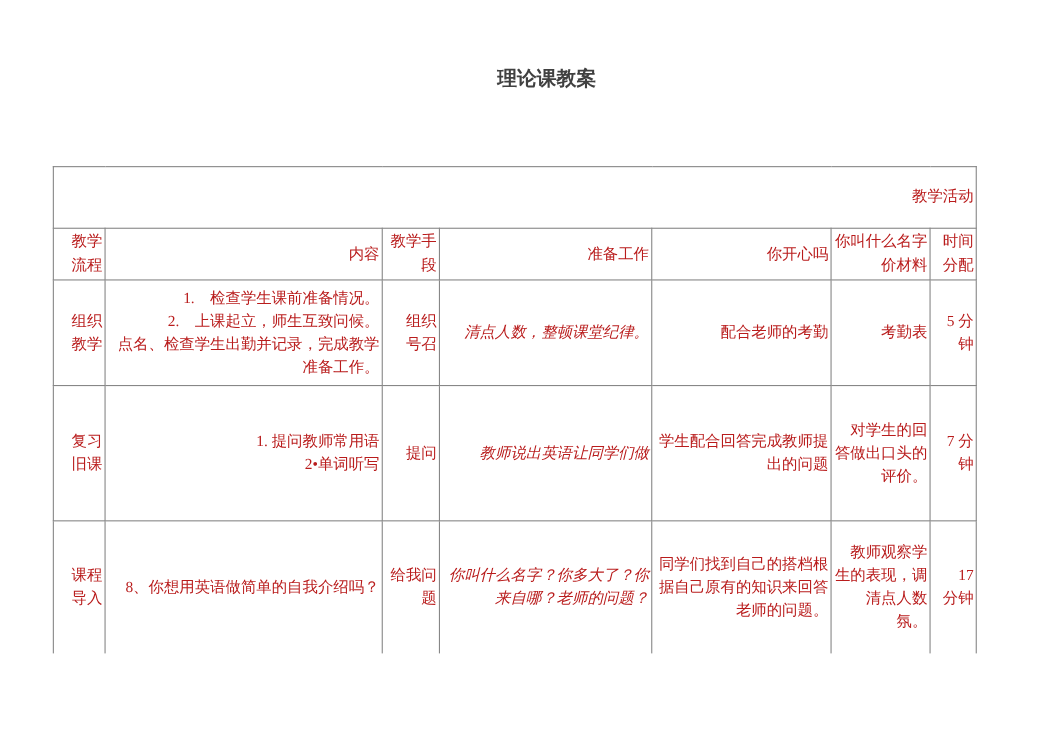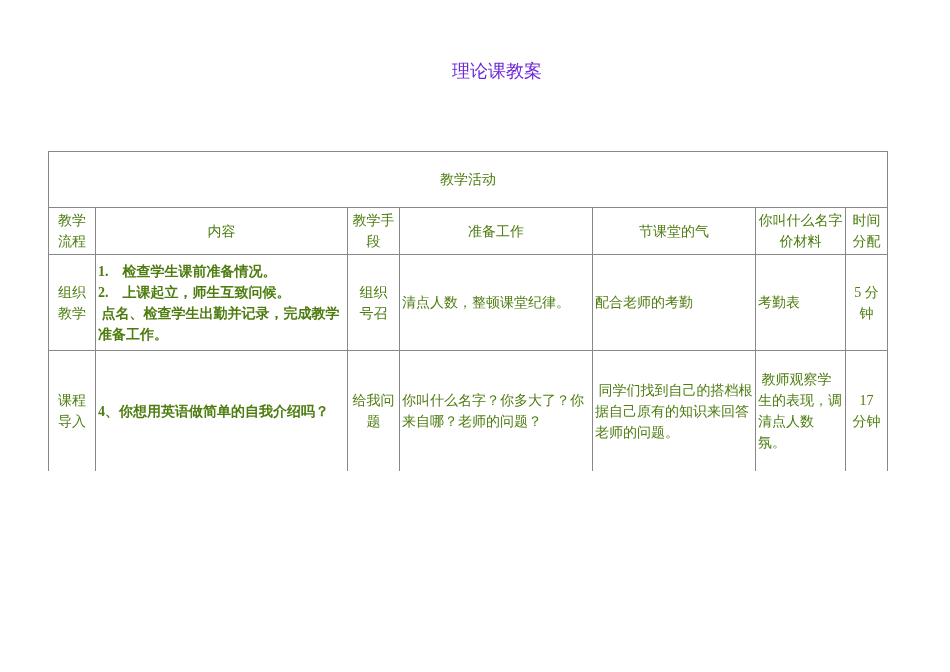--- a/index.html
+++ b/index.html
@@ -17,53 +17,55 @@
     overflow: hidden;
   }
   .doc-title {
     position: absolute;
     top: 60px;
     left: 497px;
     transform: translateX(-50%);
     font-size: 18px;
     line-height: 22px;
     white-space: nowrap;
-    color: #6d28d9;
+    color: #404040;
+    font-weight: bold;
   }
   table.lesson {
     position: absolute;
     left: 48px;
     top: 151px;
     width: 839px;
     border-collapse: collapse;
     table-layout: fixed;
   }
   table.lesson td {
     border: 1px solid #878787;
     vertical-align: middle;
     font-size: 14px;
     line-height: 21px;
-    color: #4d7c0f;
+    color: #b91c1c;
     padding: 2px;
     overflow: hidden;
+    text-align: right;
   }
   td.section-hd {
     text-align: center;
     height: 51px;
   }
   .c-center {
     text-align: center;
     white-space: pre-line;
   }
   .c-left {
     text-align: left;
     white-space: pre;
   }
-  td.col-content { padding-left: 8px; padding-right: 2px; font-weight: bold; }
-  td.col-teacher { padding-left: 8px; padding-right: 2px; }
+  td.col-content { padding-left: 8px; padding-right: 2px; }
+  td.col-teacher { padding-left: 8px; padding-right: 2px; font-style: italic; }
   td.col-student { padding-left: 4px; padding-right: 2px; }
   td.col-eval    { padding-left: 4px; padding-right: 2px; }
   tr.hd-row td { height: 41px; }
   tr.row-1 td { height: 91px; }
   tr.row-2 td { height: 118px; }
   tr.row-3 td { height: 116px; }
   tr.cut td { border-bottom: none; }
 </style>
 </head>
 <body>
@@ -86,21 +88,21 @@
       <tr>
         <td colspan="7" class="section-hd">教学活动</td>
       </tr>
       <tr class="hd-row">
         <td class="c-center">教学
 流程</td>
         <td class="c-center">内容</td>
         <td class="c-center">教学手
 段</td>
         <td class="c-center">准备工作</td>
-        <td class="c-center">节课堂的气</td>
+        <td class="c-center">你开心吗</td>
         <td class="c-center">你叫什么名字
 价材料</td>
         <td class="c-center">时间
 分配</td>
       </tr>
 
       <tr class="row-1">
         <td class="c-center">组织
 教学</td>
         <td class="c-left col-content">1.　检查学生课前准备情况。
@@ -109,25 +111,40 @@
 准备工作。</td>
         <td class="c-center">组织
 号召</td>
         <td class="c-left col-teacher">清点人数，整顿课堂纪律。</td>
         <td class="c-left col-student">配合老师的考勤</td>
         <td class="c-left col-eval">考勤表</td>
         <td class="c-center">5 分
 钟</td>
       </tr>
 
+      <tr class="row-2">
+        <td class="c-center">复习
+旧课</td>
+        <td class="c-left col-content">1. 提问教师常用语
+2•单词听写</td>
+        <td class="c-center">提问</td>
+        <td class="c-left col-teacher">教师说出英语让同学们做</td>
+        <td class="c-left col-student"> 学生配合回答完成教师提
+出的问题</td>
+        <td class="c-left col-eval"> 对学生的回
+答做出口头的
+评价。</td>
+        <td class="c-center">7 分
+钟</td>
+      </tr>
 
       <tr class="row-3 cut">
         <td class="c-center">课程
 导入</td>
-        <td class="c-left col-content">4、你想用英语做简单的自我介绍吗？</td>
+        <td class="c-left col-content">8、你想用英语做简单的自我介绍吗？</td>
         <td class="c-center">给我问
 题</td>
         <td class="c-left col-teacher">你叫什么名字？你多大了？你
 来自哪？老师的问题？</td>
         <td class="c-left col-student"> 同学们找到自己的搭档根
 据自己原有的知识来回答
 老师的问题。</td>
         <td class="c-left col-eval"> 教师观察学
 生的表现，调
 清点人数

